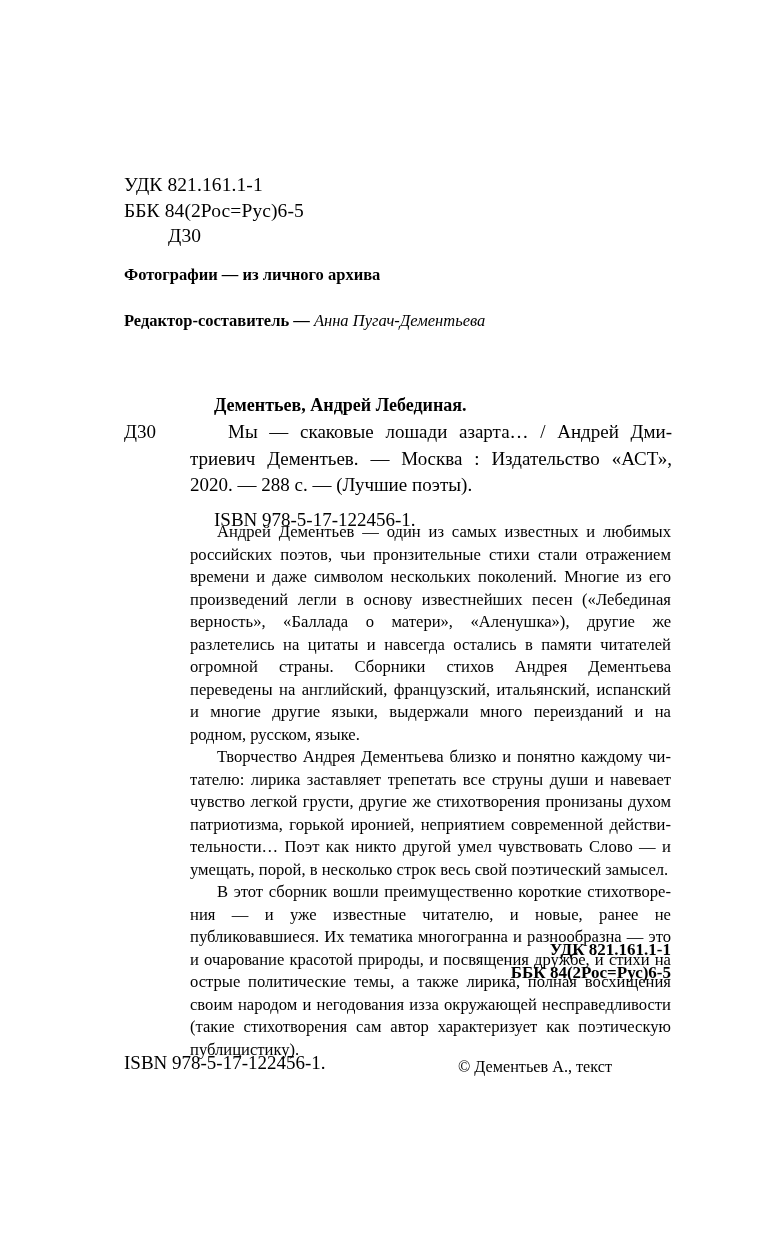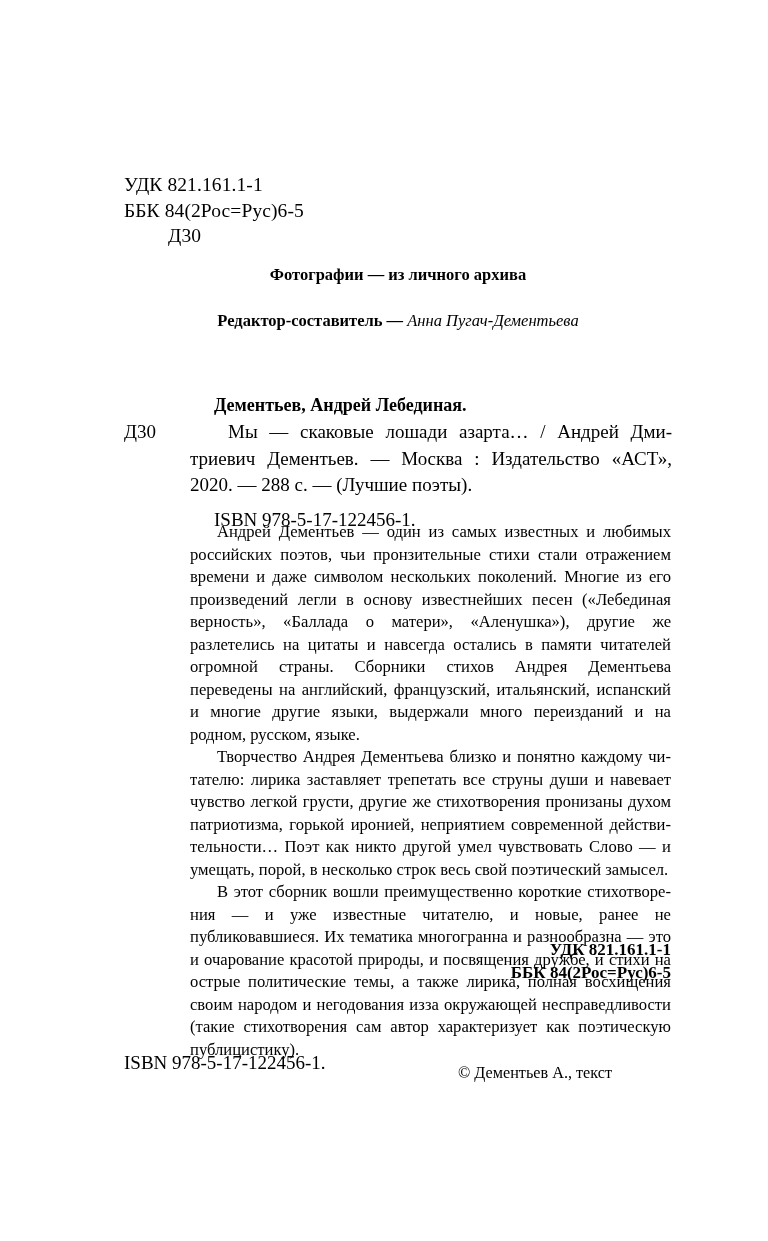--- a/index.html
+++ b/index.html
@@ -41,21 +41,20 @@
     display: block;
     padding-left: 44px;
   }
 
   
   .credits {
     position: absolute;
     left: 124px;
     top: 264px;
     width: 548px;
-    text-align: center;
   }
   .credit-line {
     font-size: 16.5px;
     line-height: 22px;
     font-weight: bold;
     white-space: nowrap;
   }
   .credit-line.second {
     margin-top: 24px;
   }
@@ -146,21 +145,21 @@
     position: absolute;
     left: 0;
     top: 0;
     font-size: 19px;
     line-height: 26px;
     white-space: nowrap;
   }
   .footer-copyright {
     position: absolute;
     left: 334px;
-    top: 12px;
+    top: 6px;
     font-size: 16.2px;
     line-height: 22px;
   }
   .footer-copyright span {
     display: block;
     white-space: nowrap;
   }
 </style>
 </head>
 <body>

